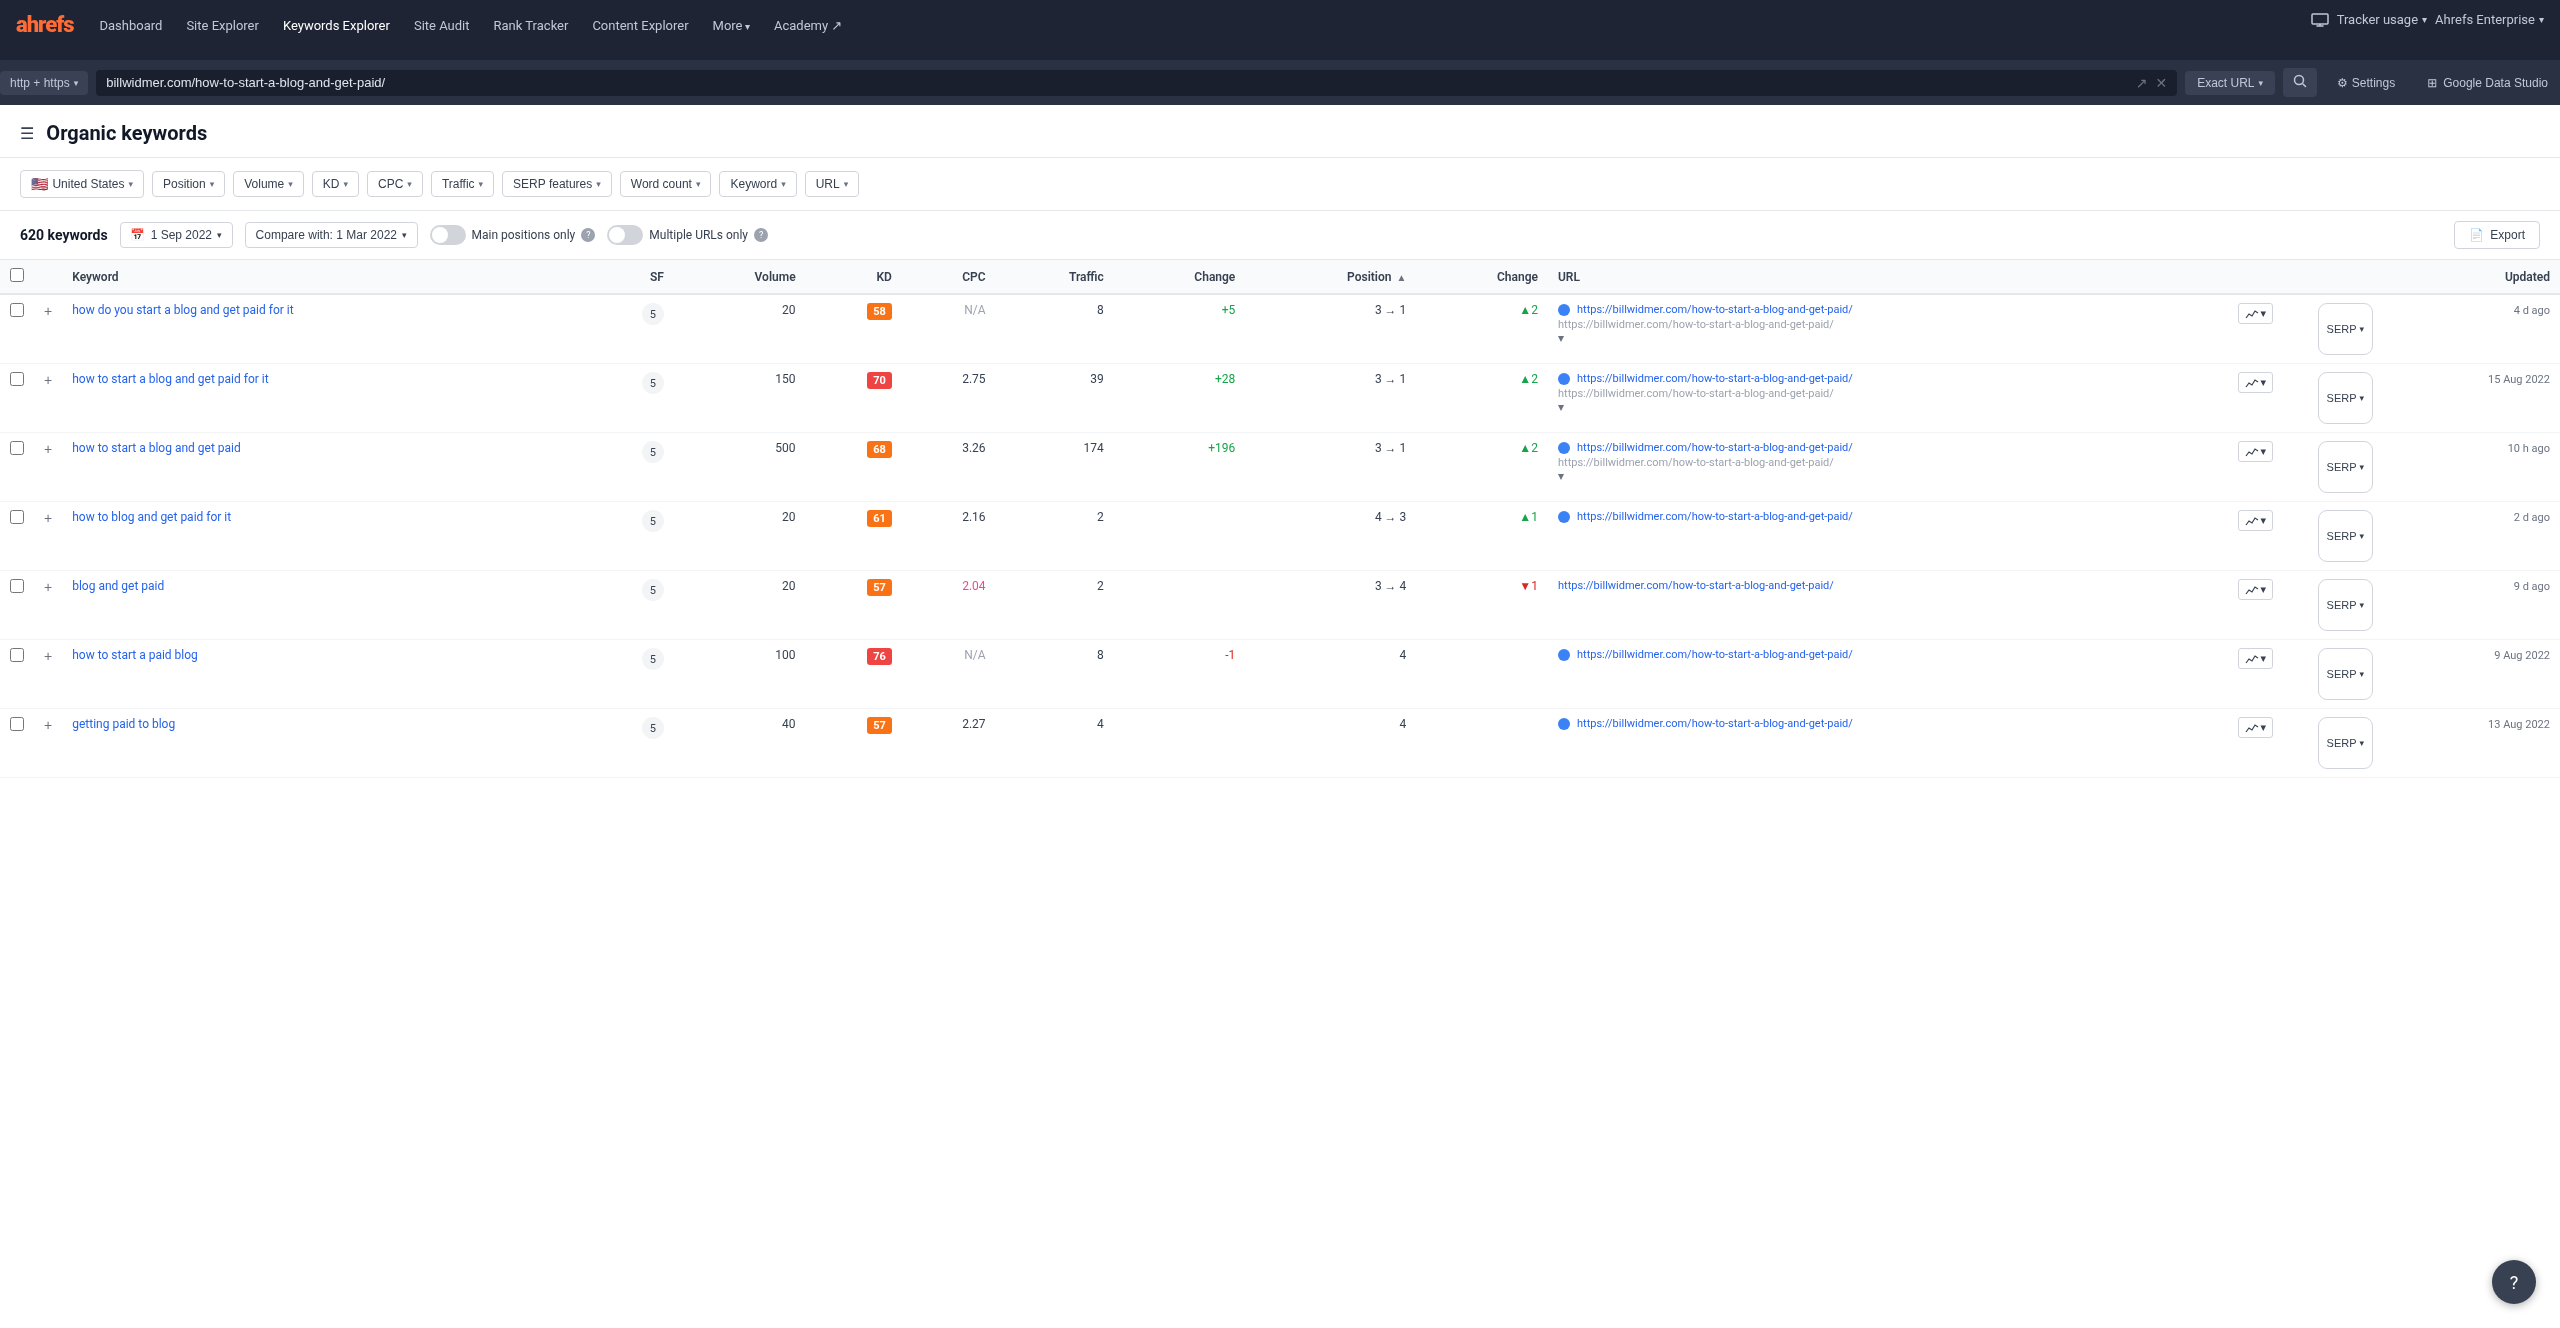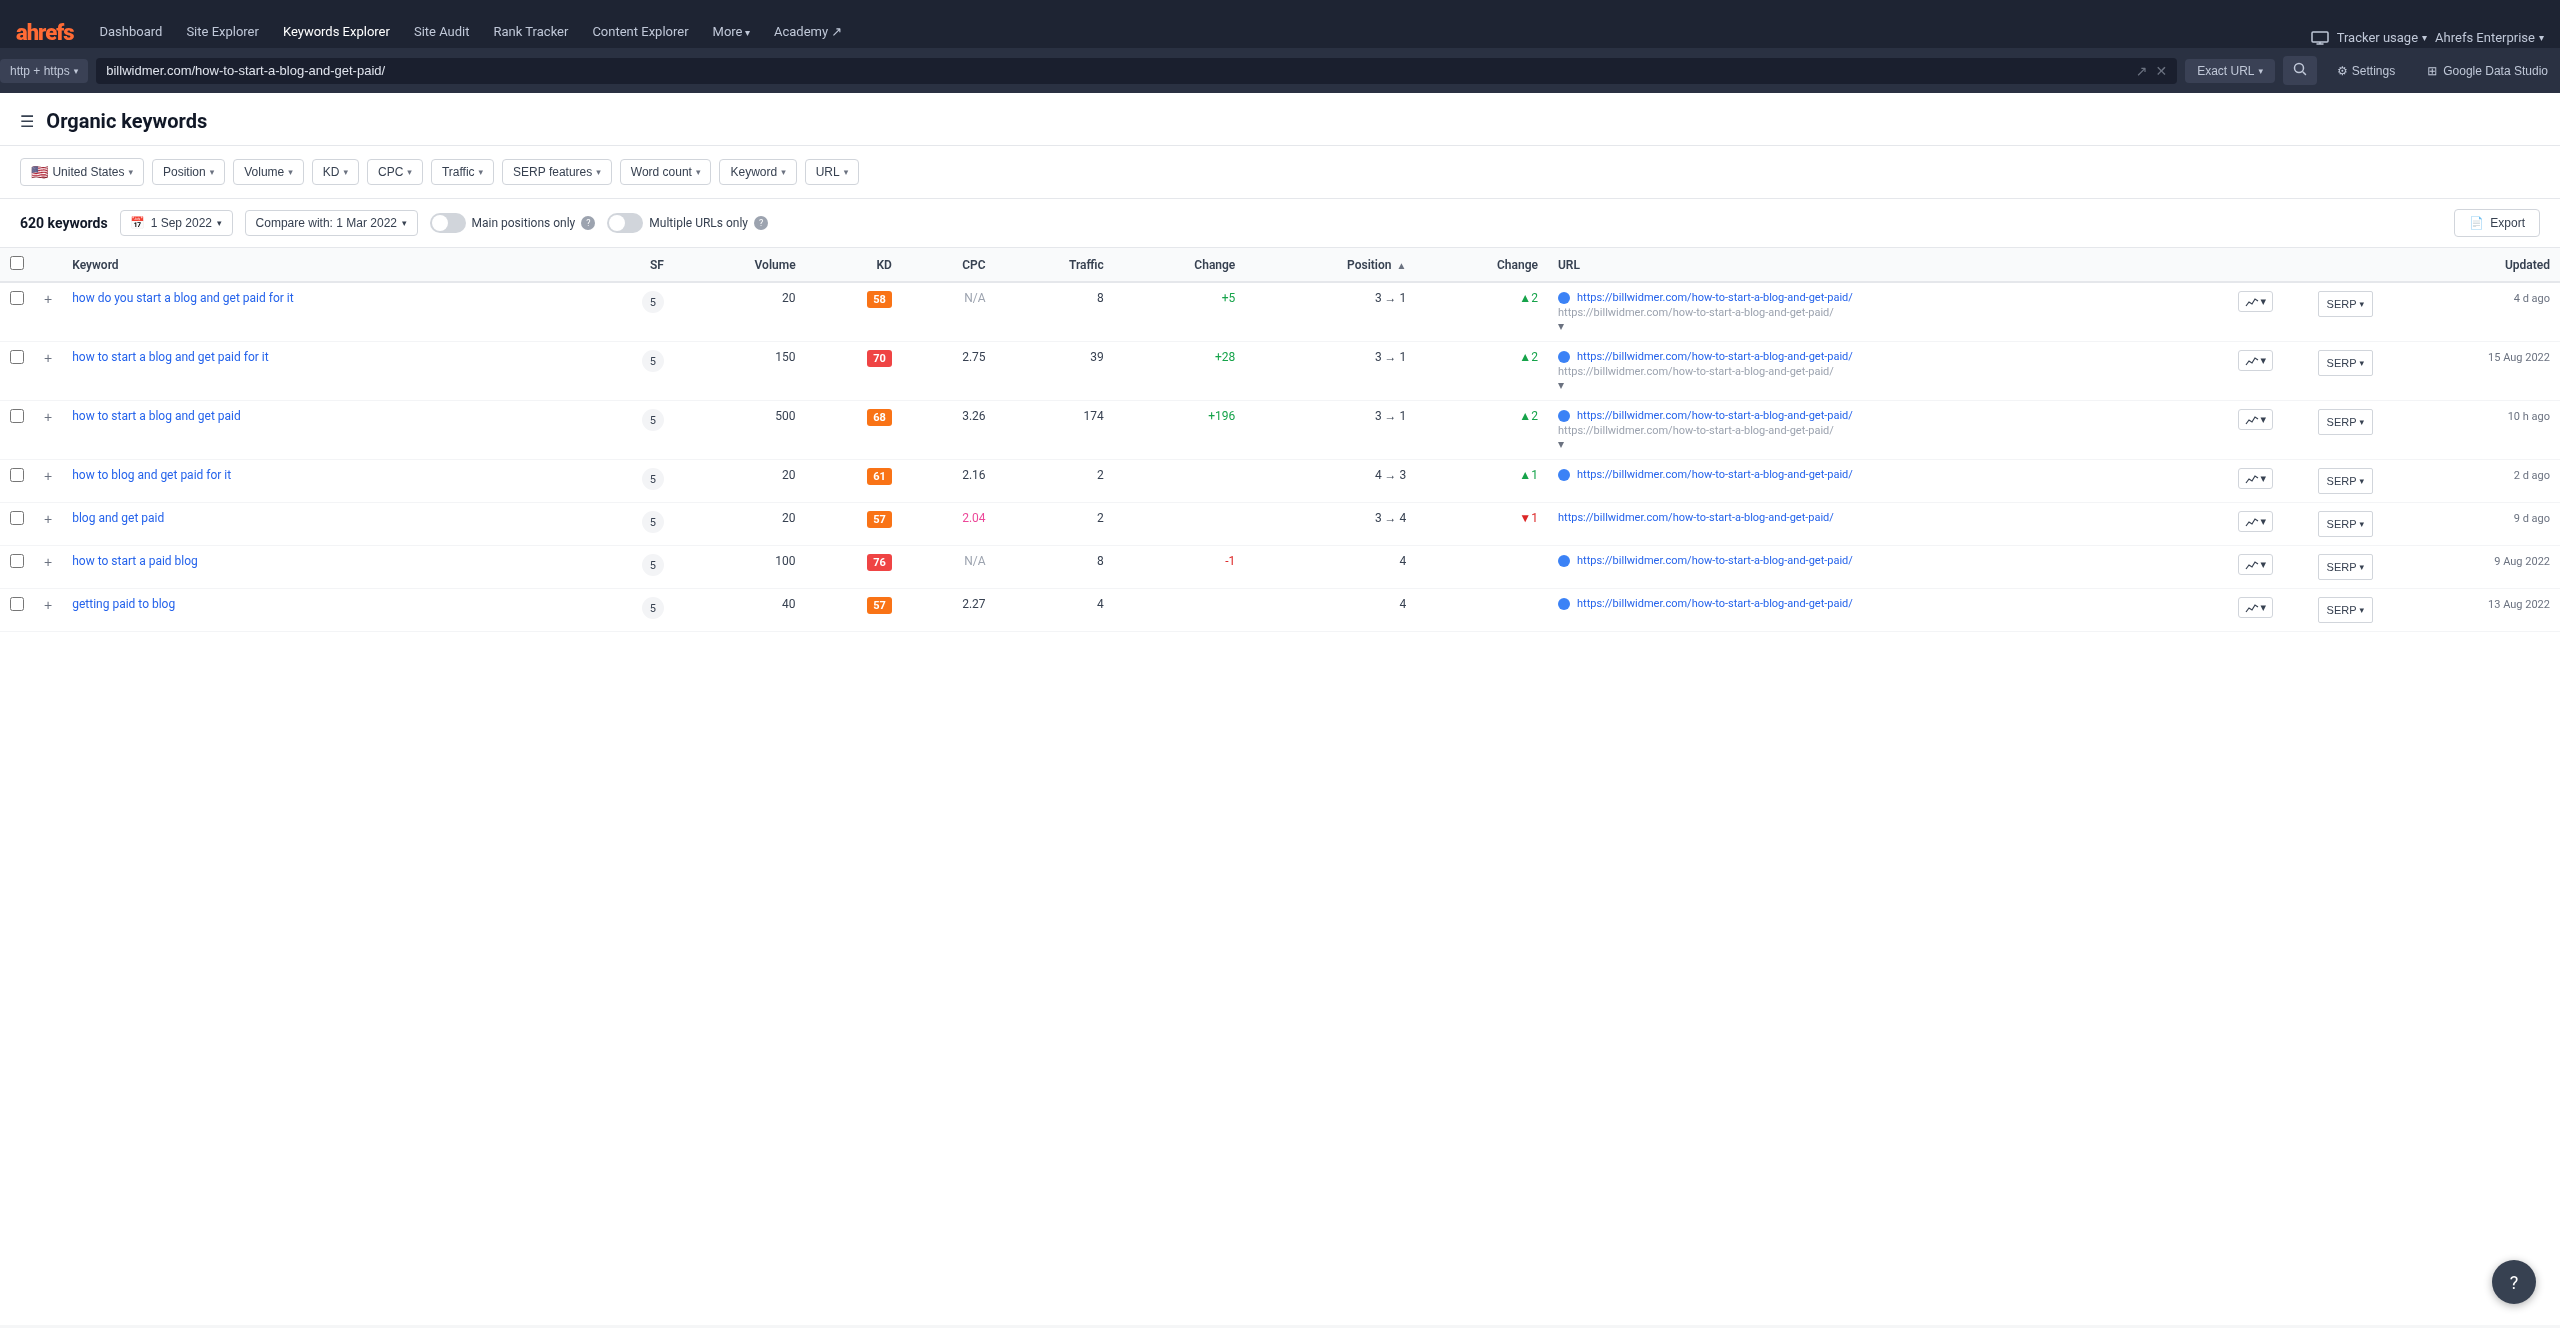--- a/index.html
+++ b/index.html
@@ -2,23 +2,23 @@
 <html><head>
   <meta charset="utf-8">
   <style>
     * { box-sizing: border-box; margin: 0; padding: 0; }
     body { font-family: -apple-system, BlinkMacSystemFont, 'Segoe UI', Roboto, sans-serif; font-size: 13px; background: #f5f6f7; color: #1a1a2e; }
 
     
     .top-nav {
       background: #1e2433;
       display: flex;
-      align-items: flex-end;
-      padding: 3px 16px;
-      height: 48px;
+      align-items: flex-start;
+      padding: 12px 16px;
+      height: 60px;
       gap: 4px;
     }
     .logo {
       color: #ff6b35;
       font-size: 22px;
       font-weight: 900;
       margin-right: 12px;
       letter-spacing: -1px;
     }
     .nav-item {
@@ -353,22 +353,22 @@
     .url-secondary {
       color: #9ca3af;
       font-size: 11px;
       margin-top: 2px;
       display: block;
     }
     .serp-btn {
       background: #fff;
       border: 1px solid #d1d5db;
       color: #374151;
-      padding: 6px 8px;
-      border-radius: 2px;
+      padding: 19px 8px;
+      border-radius: 9px;
       cursor: pointer;
       font-size: 11px;
       display: flex;
       align-items: center;
       gap: 3px;
     }
     .chart-btn {
       background: #fff;
       border: 1px solid #d1d5db;
       color: #374151;

